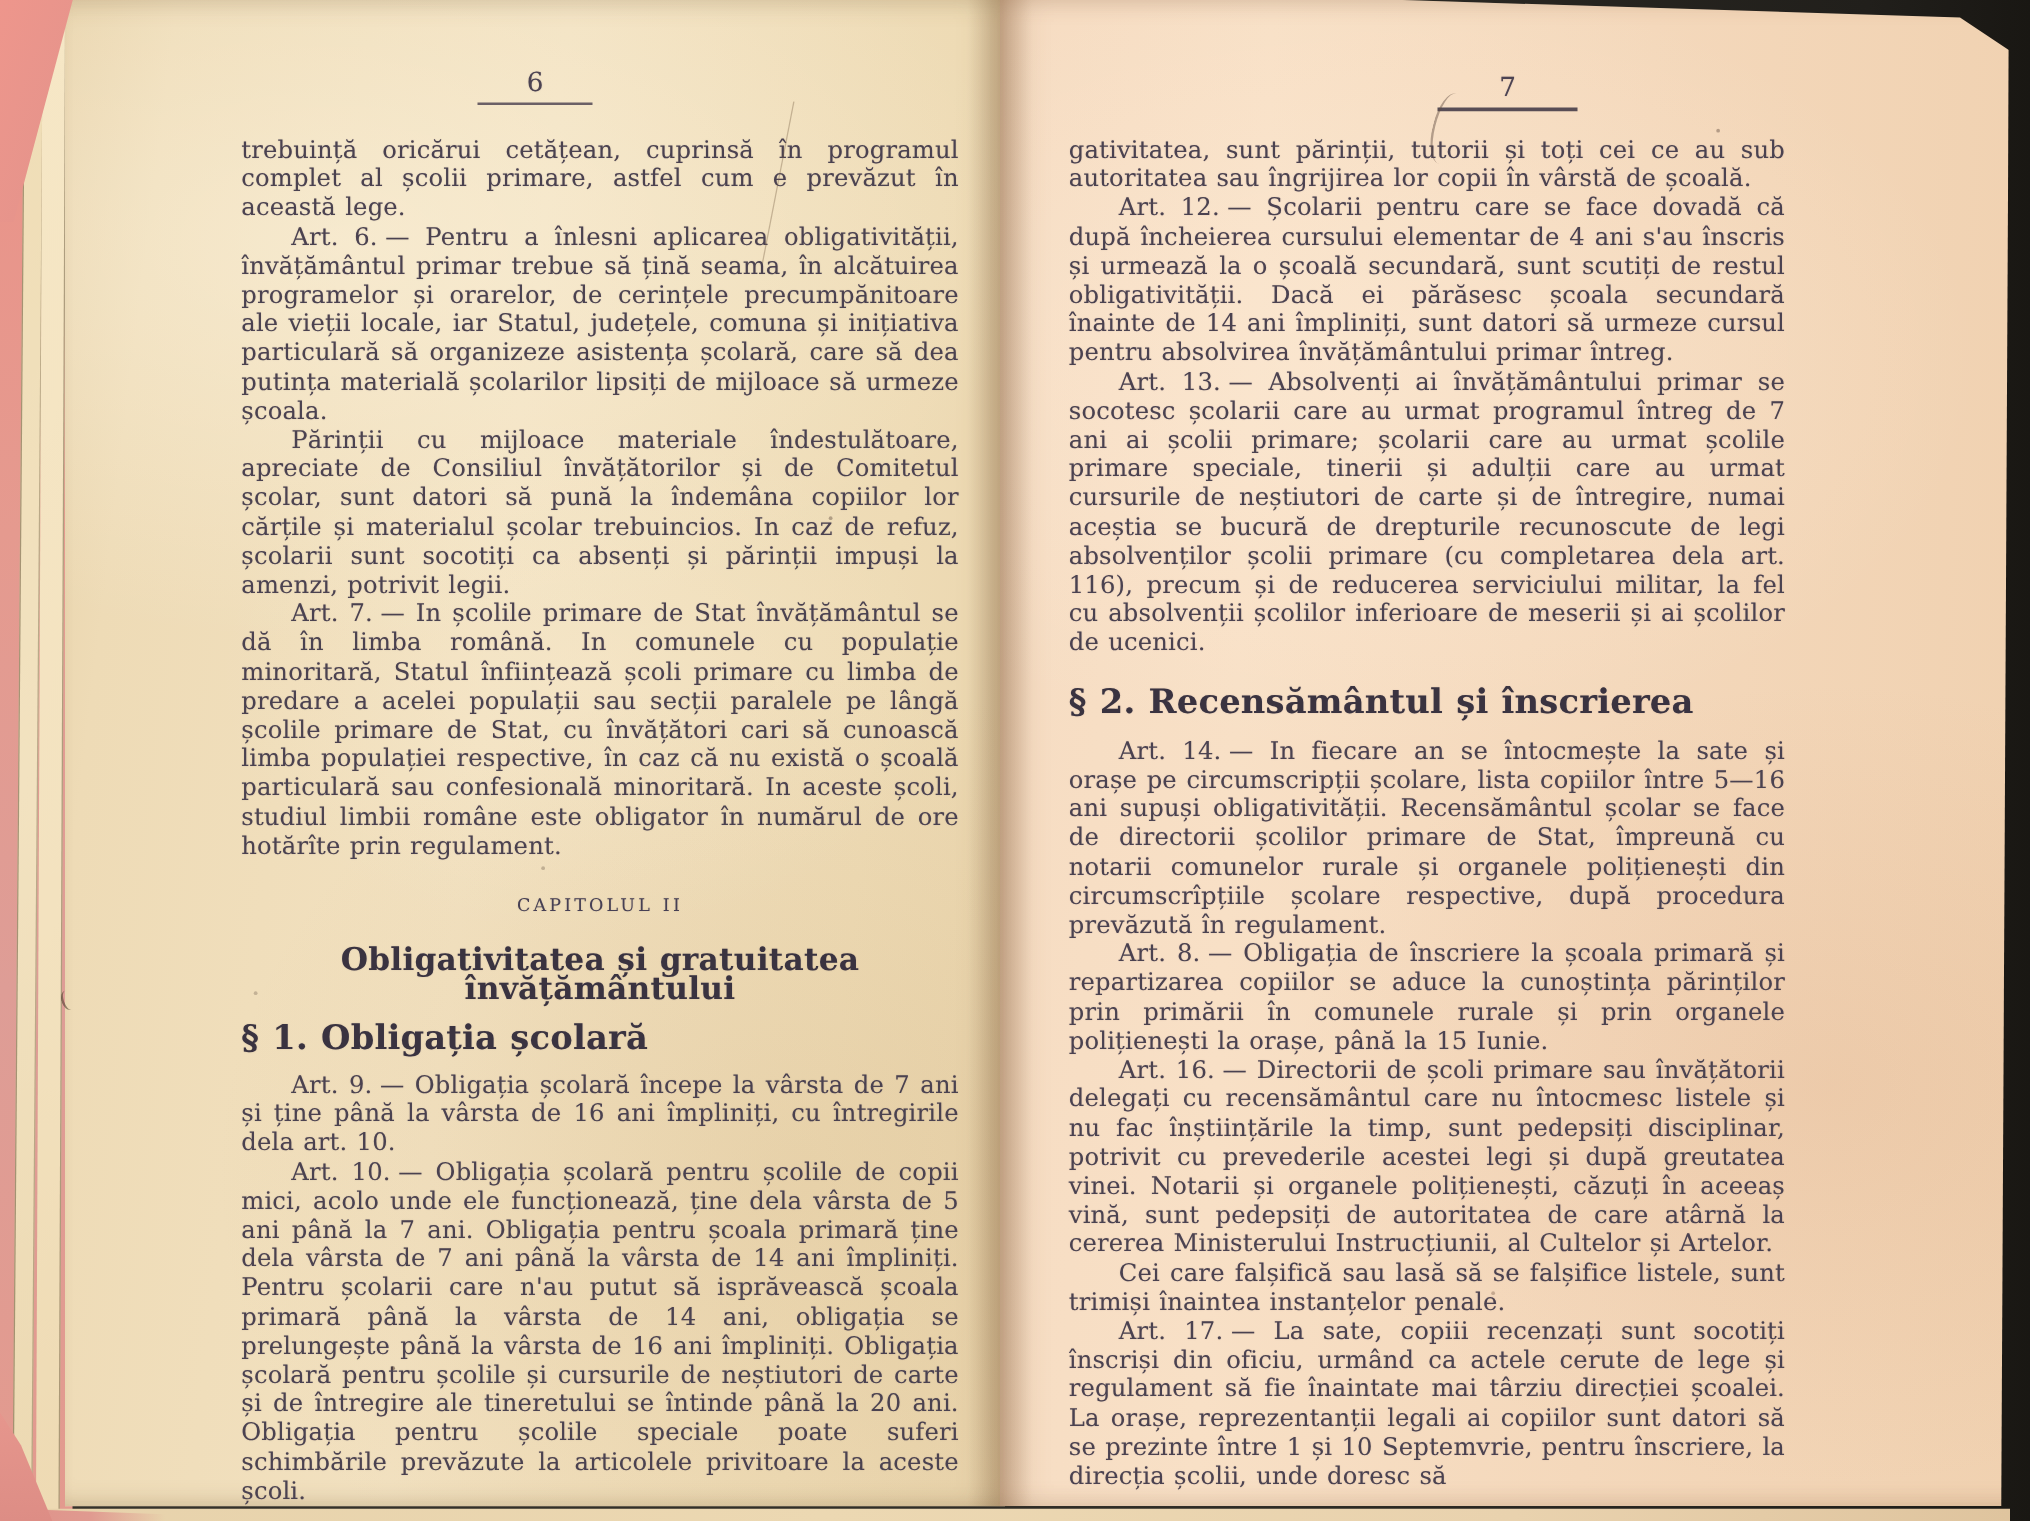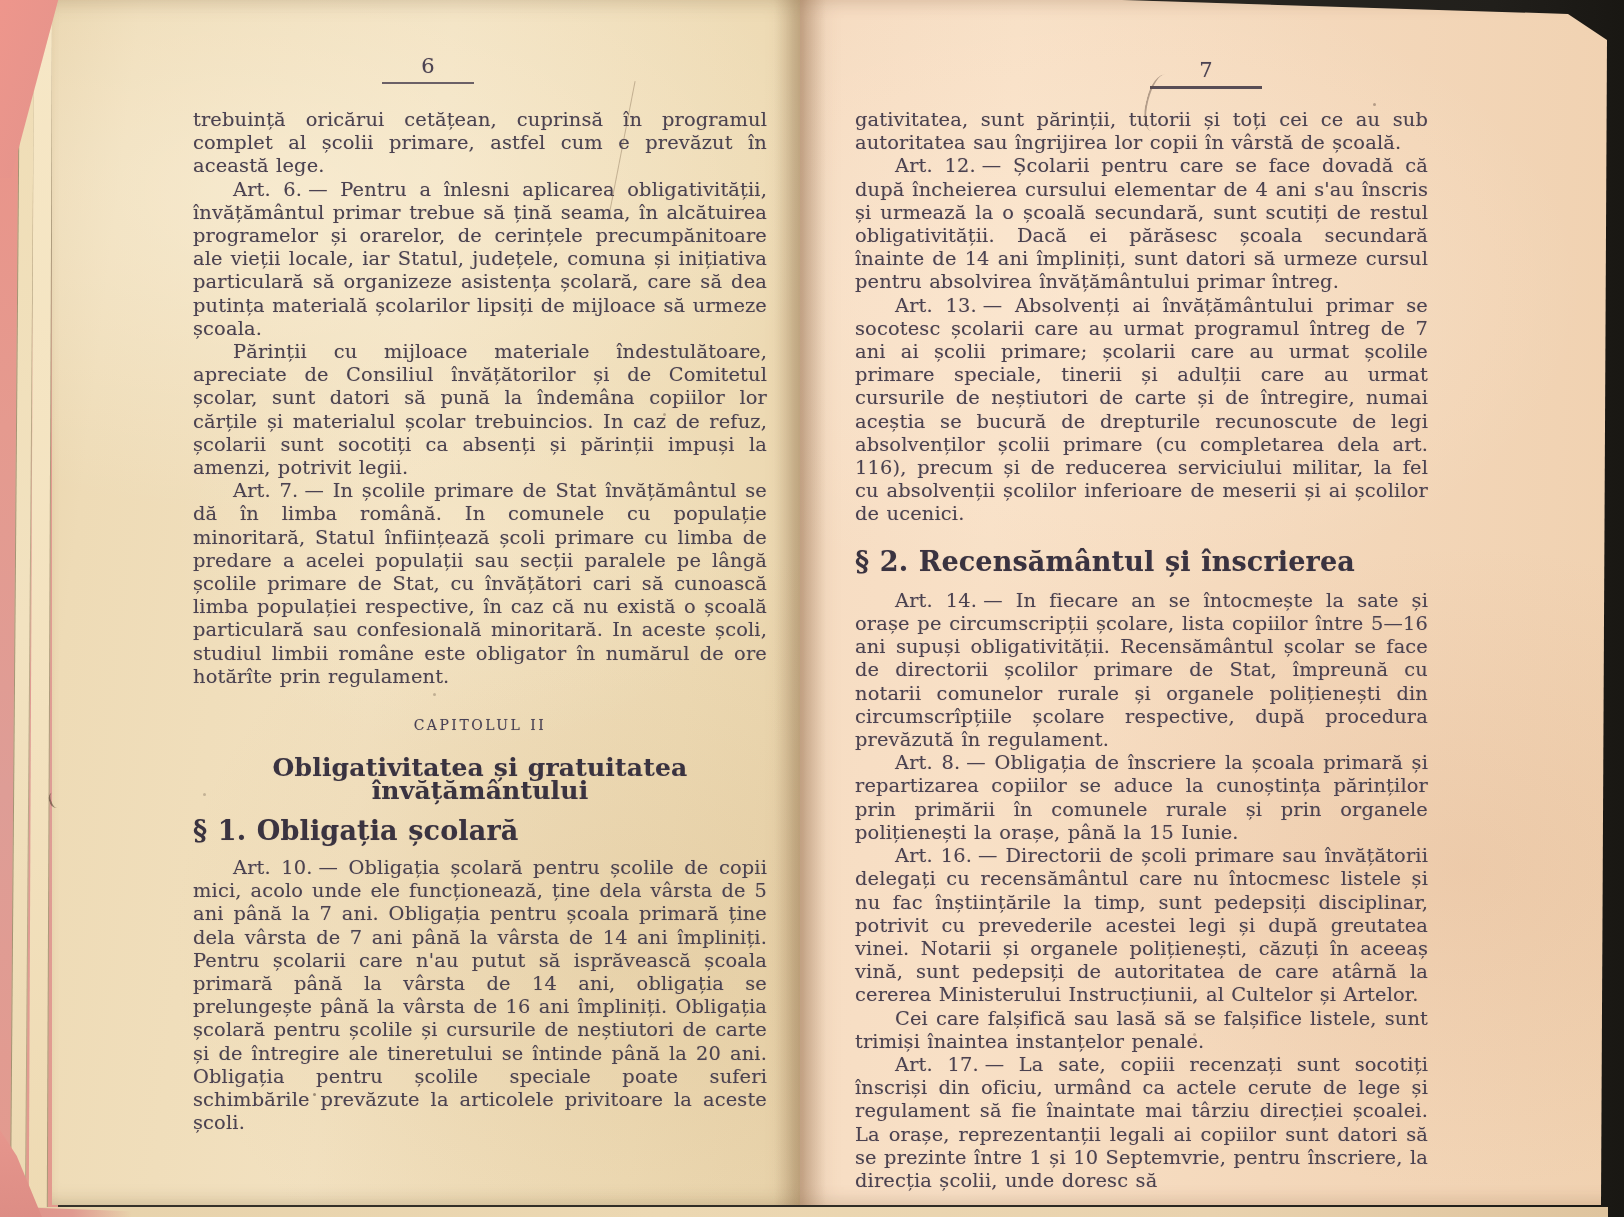--- a/index.html
+++ b/index.html
@@ -165,20 +165,21 @@
     <div class="textcol">
       <p class="para cont"><span class="ptext">trebuință oricărui cetățean, cuprinsă în programul complet al școlii primare, astfel cum e prevăzut în această lege.</span></p>
       <p class="para"><span class="art">Art. 6.</span><span class="ptext">— Pentru a înlesni aplicarea obligativității, învățământul primar trebue să țină seama, în alcătuirea programelor și orarelor, de cerințele precumpănitoare ale vieții locale, iar Statul, județele, comuna și inițiativa particulară să organizeze asistența școlară, care să dea putința materială școlarilor lipsiți de mijloace să urmeze școala.</span></p>
       <p class="para"><span class="ptext">Părinții cu mijloace materiale îndestulătoare, apreciate de Consiliul învățătorilor și de Comitetul școlar, sunt datori să pună la îndemâna copiilor lor cărțile și materialul școlar trebuincios. In caz de refuz, școlarii sunt socotiți ca absenți și părinții impuși la amenzi, potrivit legii.</span></p>
       <p class="para"><span class="art">Art. 7.</span><span class="ptext">— In școlile primare de Stat învățământul se dă în limba română. In comunele cu populație minoritară, Statul înființează școli primare cu limba de predare a acelei populații sau secții paralele pe lângă școlile primare de Stat, cu învățători cari să cunoască limba populației respective, în caz că nu există o școală particulară sau confesională minoritară. In aceste școli, studiul limbii române este obligator în numărul de ore hotărîte prin regulament.</span></p>
 
       <h3 class="chapter">CAPITOLUL II</h3>
       <h2 class="chapter-title">Obligativitatea și gratuitatea învățământului</h2>
       <h4 class="section">§ 1. Obligația școlară</h4>
 
+      <p class="para"><span class="art">Art. 9.</span><span class="ptext">— Obligația școlară începe la vârsta de 7 ani și ține până la vârsta de 16 ani împliniți, cu întregirile dela art. 10.</span></p>
       <p class="para"><span class="art">Art. 10.</span><span class="ptext">— Obligația școlară pentru școlile de copii mici, acolo unde ele funcționează, ține dela vârsta de 5 ani până la 7 ani. Obligația pentru școala primară ține dela vârsta de 7 ani până la vârsta de 14 ani împliniți. Pentru școlarii care n'au putut să isprăvească școala primară până la vârsta de 14 ani, obligația se prelungește până la vârsta de 16 ani împliniți. Obligația școlară pentru școlile și cursurile de neștiutori de carte și de întregire ale tineretului se întinde până la 20 ani. Obligația pentru școlile speciale poate suferi schimbările prevăzute la articolele privitoare la aceste școli.</span></p>
 
     </div>
   </section>
 
   <section class="page page-right">
     <header class="pagehead">
       <div class="pageno">7</div>
       <div class="pagerule"></div>
     </header>

